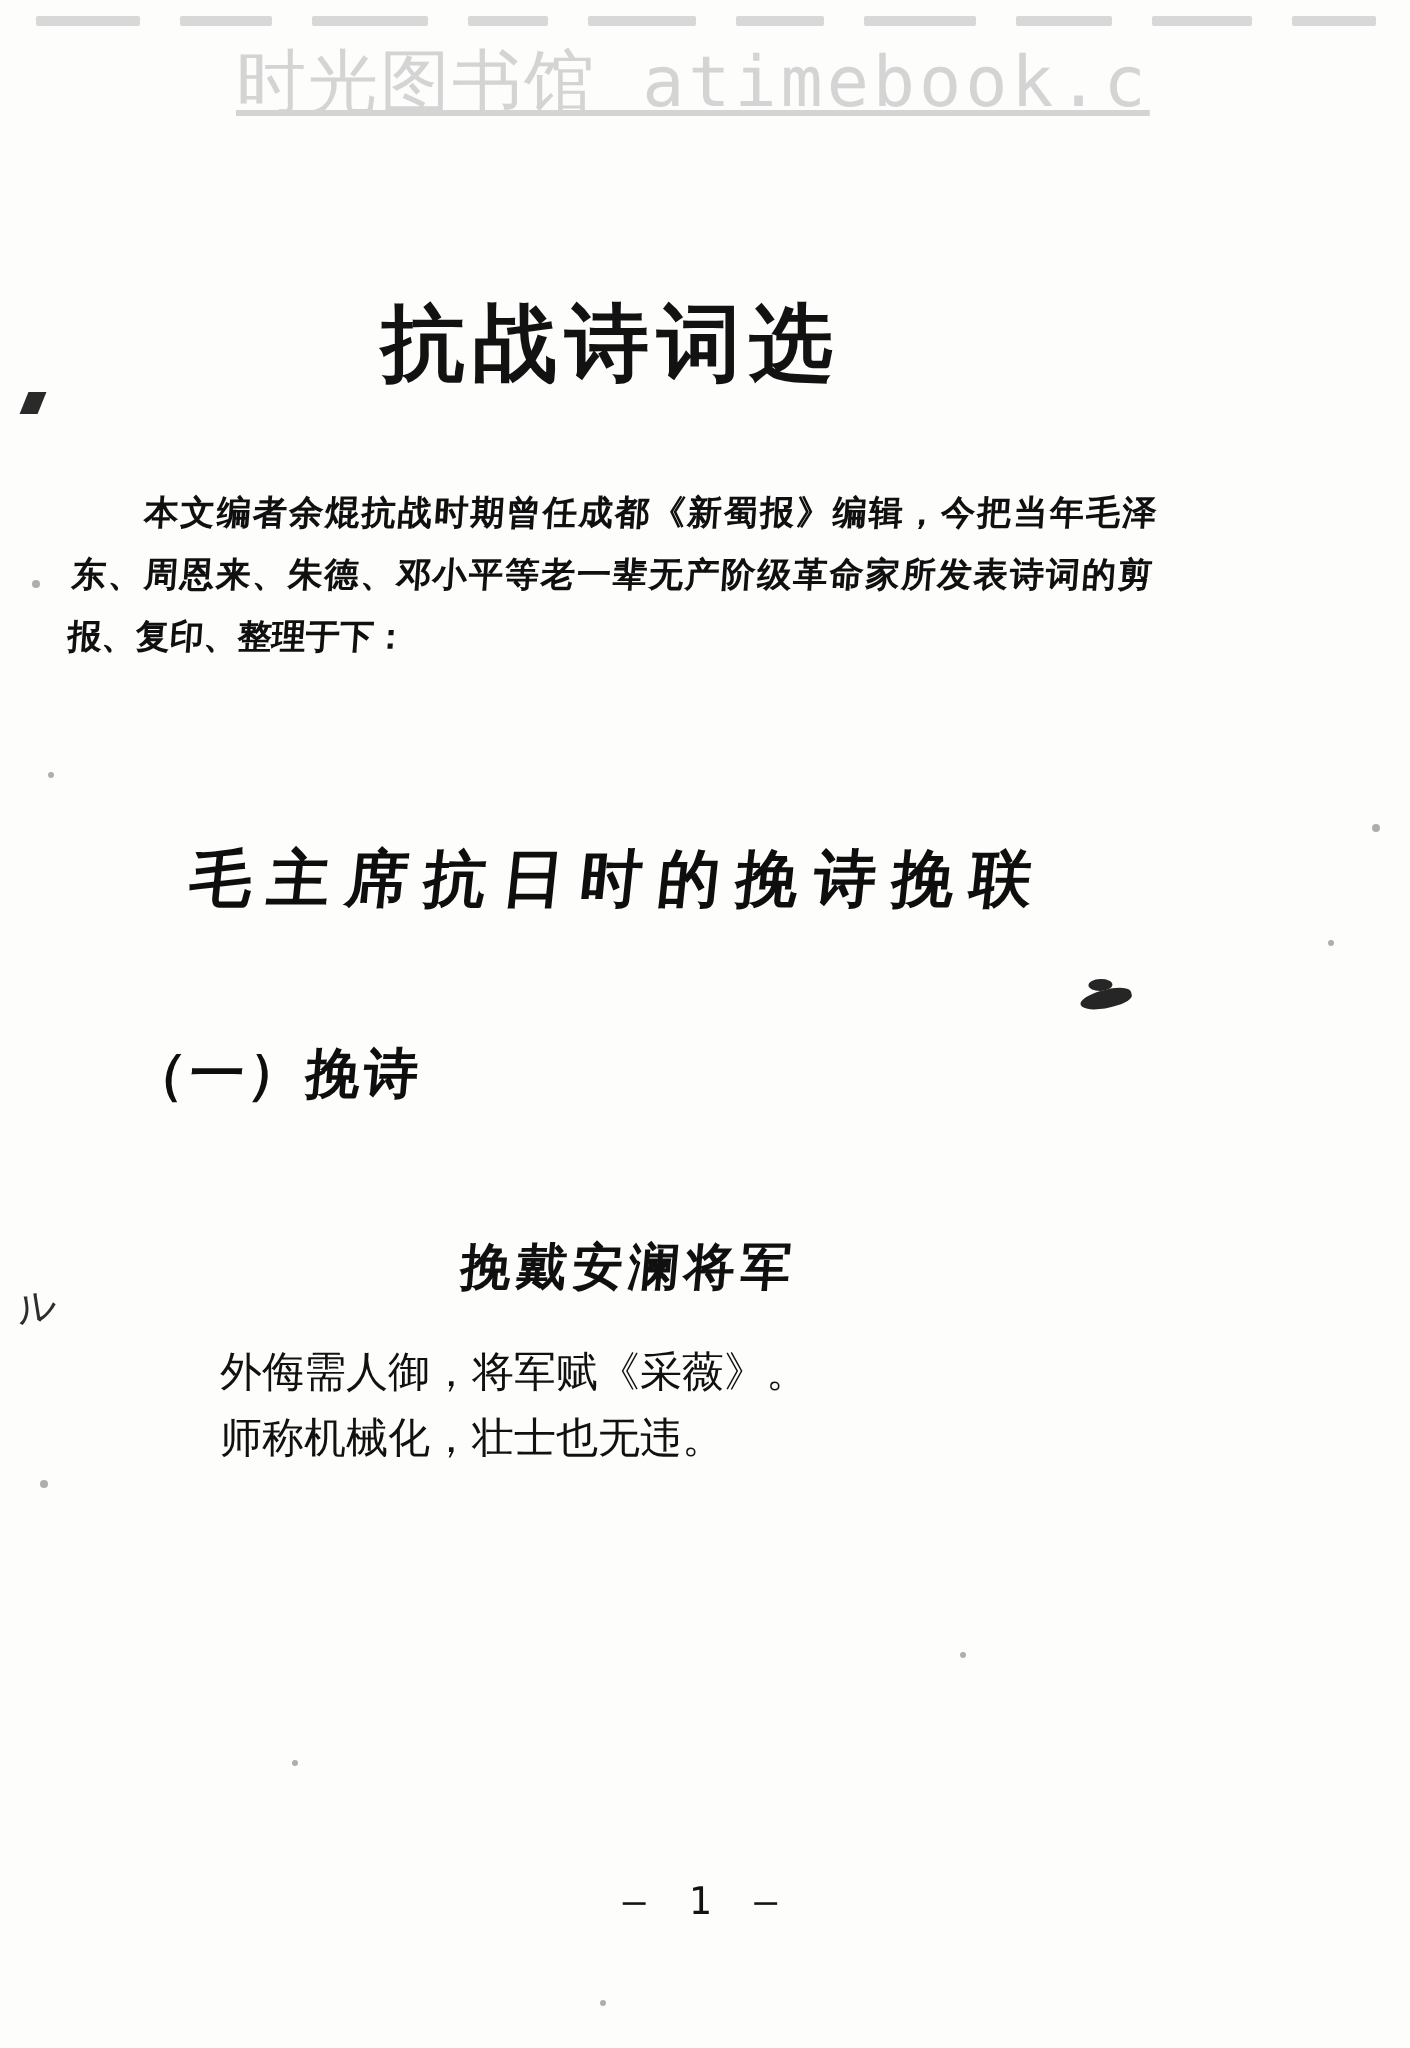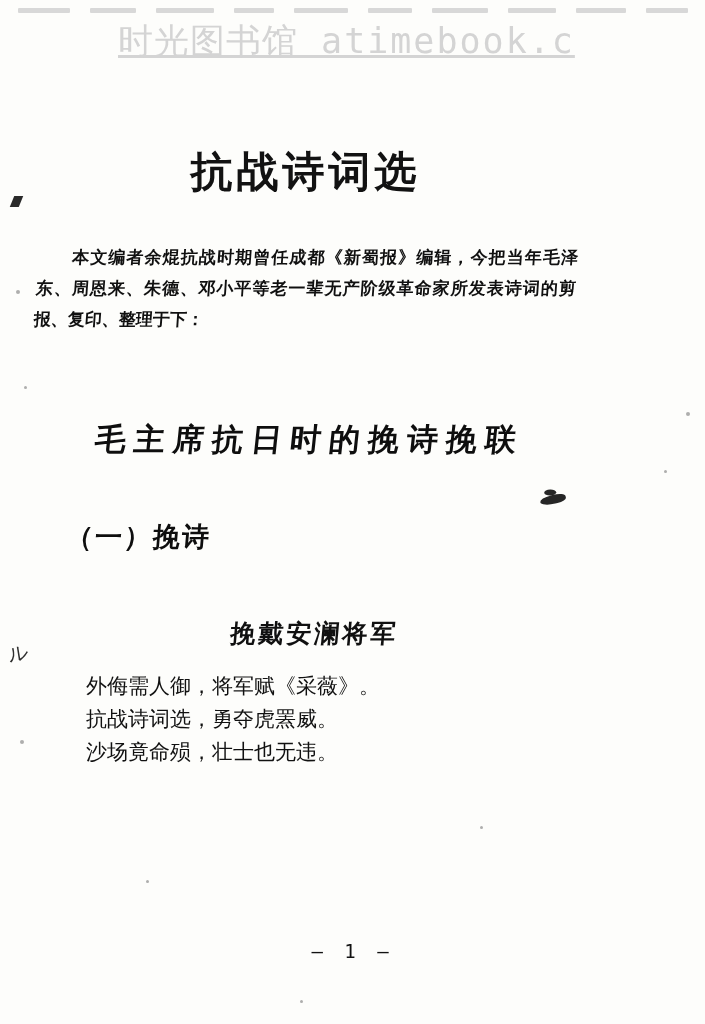--- a/index.html
+++ b/index.html
@@ -134,21 +134,21 @@
     font-family: "DejaVu Sans", sans-serif;
     font-weight: bold;
     font-size: 25px;
     letter-spacing: 3px;
     color: #101010;
     transform: skewX(-5deg);
     margin-left: 18px;
   }
   .poem-lines {
     margin-top: 20px;
-    padding-left: 86px;
+    padding-left: 110px;
   }
   .poem-line {
     font-family: "DejaVu Sans", sans-serif;
     font-size: 21px;
     line-height: 33px;
     letter-spacing: 0px;
     color: #111111;
     white-space: nowrap;
   }
 
@@ -240,22 +240,21 @@
     <div class="intro">本文编者余焜抗战时期曾任成都《新蜀报》编辑，今把当年毛泽东、周恩来、朱德、邓小平等老一辈无产阶级革命家所发表诗词的剪报、复印、整理于下：</div>
 
     <div class="section-heading">毛主席抗日时的挽诗挽联</div>
 
     <div class="subsection">（一）挽诗</div>
 
     <div class="poem-block">
       <div class="poem-title">挽戴安澜将军</div>
       <div class="poem-lines">
         <div class="poem-line">外侮需人御，将军赋《采薇》。</div>
-        <div class="poem-line">抗战诗词选，勇夺虎罴威。</div>
-        <div class="poem-line">沙场竟命殒，壮士也无违。</div>
+        <div class="poem-line">师称机械化，壮士也无违。</div>
       </div>
     </div>
 
   </div>
 
   <div class="page-number">— 1 —</div>
 
   <div class="mark-left-tick"></div>
   <div class="mark-left-glyph">ル</div>
   <div class="mark-blob"></div>

